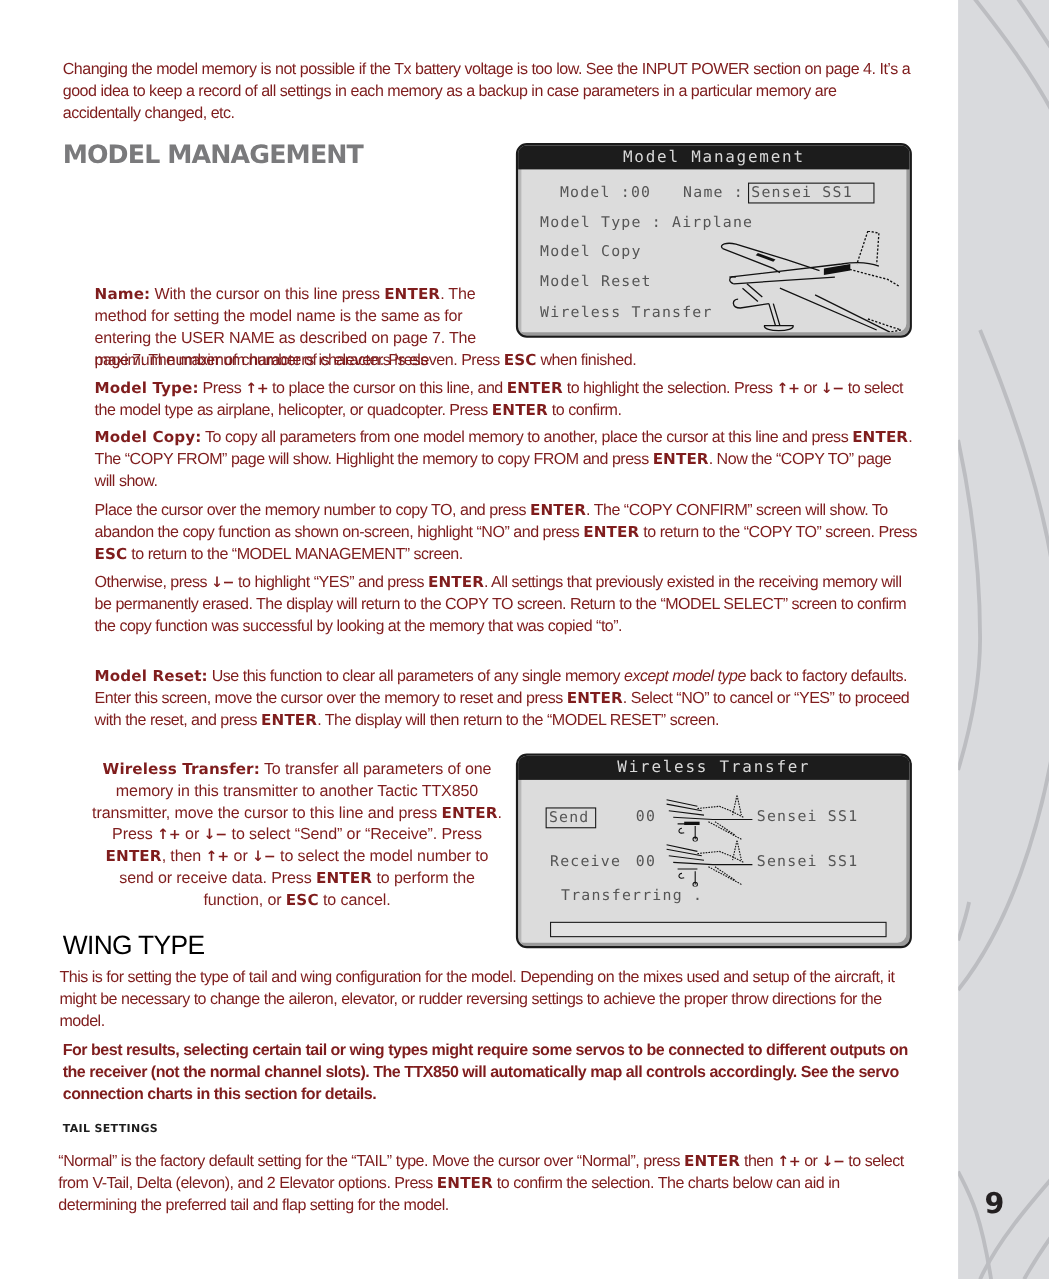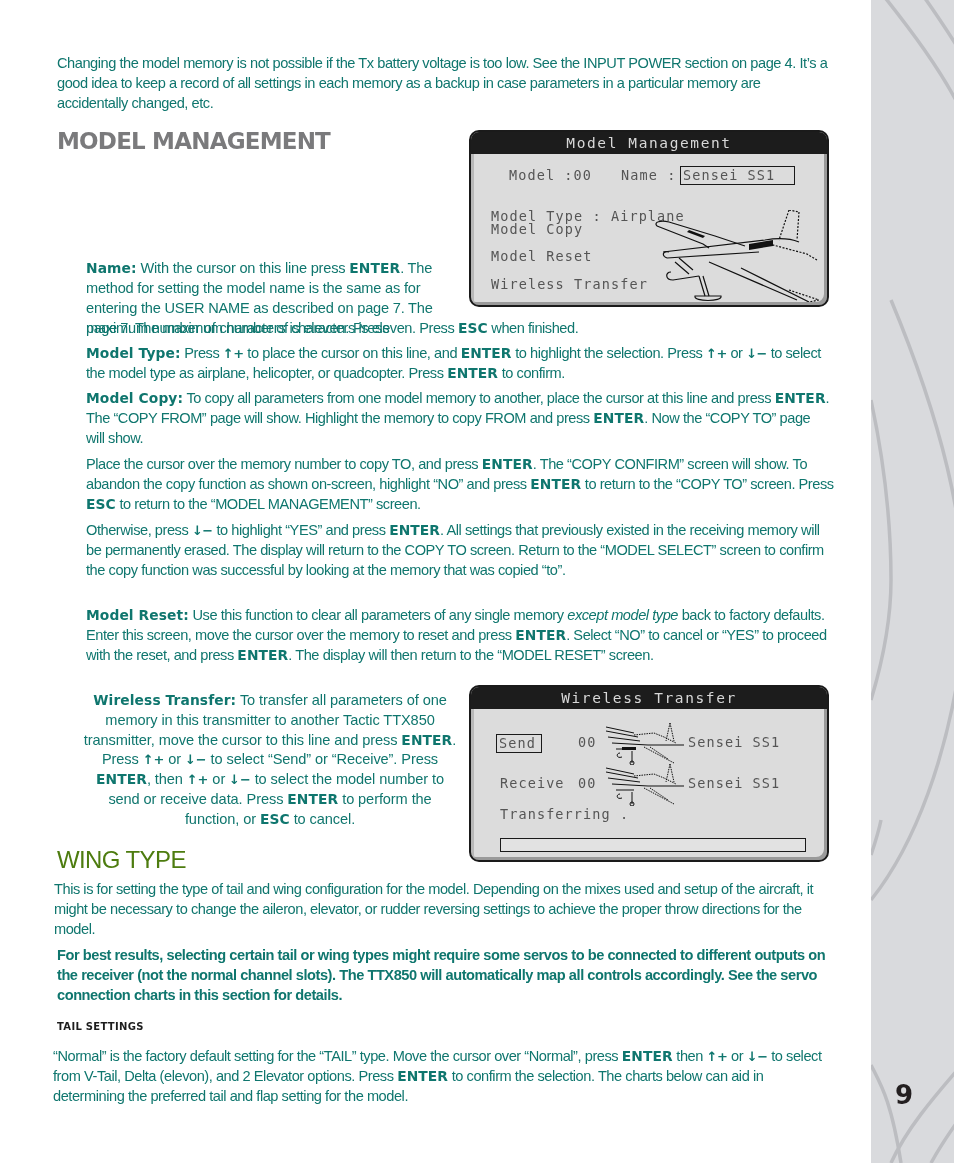--- a/index.html
+++ b/index.html
@@ -6,29 +6,29 @@
   html, body { width: 954px; height: 1163px; background: #ffffff; overflow: hidden; }
   body { position: relative; font-family: "Liberation Sans", sans-serif; color: #1a1a1a; }
 
   .page { position: absolute; left: 0; top: 0; width: 954px; height: 1163px; }
 
   
   .side-strip { position: absolute; left: 871px; top: 0; width: 83px; height: 1163px; background: #d9dadd; overflow: hidden; }
   .side-strip svg { position: absolute; left: 0; top: 0; }
   .page-num { position: absolute; left: 895px; top: 1080px; font-family: "DejaVu Sans", sans-serif; font-weight: bold; font-size: 26px; color: #231f20; }
 
-  .p { position: absolute; font-size: 14.6px; line-height: 19.8px; color: #0f766e; letter-spacing: -0.15px; }
+  .p { position: absolute; font-size: 14.6px; line-height: 19.8px; color: #7f1d1d; letter-spacing: -0.15px; }
   .cond { letter-spacing: -0.45px; }
   .b { font-family: "DejaVu Sans", sans-serif; font-weight: bold; font-size: 13.8px; letter-spacing: 0.1px; }
   .bc { font-weight: bold; }
   .it { font-style: italic; }
   .arr { font-weight: bold; font-family: "DejaVu Sans", sans-serif; font-size: 13px; }
 
   .h1 { position: absolute; font-family: "DejaVu Sans", sans-serif; font-weight: bold; color: #7a7a7c; font-size: 23px; letter-spacing: -0.8px; }
-  .h1.thin { font-family: "Liberation Sans", sans-serif; font-weight: normal; font-size: 24px; letter-spacing: -0.6px; color: #4d7c0f; }
+  .h1.thin { font-family: "Liberation Sans", sans-serif; font-weight: normal; font-size: 24px; letter-spacing: -0.6px; color: #000000; }
   .h3 { position: absolute; font-family: "DejaVu Sans", sans-serif; font-weight: bold; font-size: 10px; letter-spacing: 0.3px; color: #1d1d1d; }
 
   
   .lcd { position: absolute; background: #dcdcdc; border: 2px solid #1a1a1a; border-radius: 10px; box-shadow: inset 3px 3px 0 #b8b8b8, inset -3px -3px 0 #9a9a9a; overflow: hidden; }
   .lcd-title { position: absolute; left: 0; top: 0; right: 0; height: 22px; background: #1c1c1c; color: #d8d8d8; font-family: "DejaVu Sans Mono", monospace; font-size: 14.5px; line-height: 22px; text-align: center; letter-spacing: 1.6px; }
   .lcd-t { position: absolute; font-family: "DejaVu Sans Mono", monospace; font-size: 13.5px; color: #555; letter-spacing: 1.1px; white-space: pre; }
   .lcd-box { position: absolute; border: 1.5px solid #1a1a1a; }
   .lcd svg { position: absolute; }
 </style>
 </head>
@@ -73,21 +73,21 @@
 
   <p class="p" style="left:82px; top:691px; width:376px; text-align:center; letter-spacing:-0.1px;"><span class="b">Wireless Transfer:</span><span> To transfer all parameters of one memory in this transmitter to another Tactic TTX850 transmitter, move the cursor to this line and press </span><span class="b">ENTER</span><span>. Press </span><span class="arr">↑+</span><span> or </span><span class="arr">↓−</span><span> to select “Send” or “Receive”. Press </span><span class="b">ENTER</span><span>, then </span><span class="arr">↑+</span><span> or </span><span class="arr">↓−</span><span> to select the model number to send or receive data. Press </span><span class="b">ENTER</span><span> to perform the function, or </span><span class="b">ESC</span><span> to cancel.</span></p>
 
   <div class="lcd" style="left:469px; top:130px; width:360px; height:177px;">
     <div class="lcd-title">Model Management</div>
     <div class="lcd-t" style="left:20px; top:35px;padding-left:18px;">Model :00</div>
     <div class="lcd-t" style="left:150px; top:35px;">Name :</div>
     <div class="lcd-box" style="left:209px; top:34px; width:115px; height:19px;">
       <div class="lcd-t" style="left:2px; top:0px;">Sensei SS1</div>
     </div>
-    <div class="lcd-t" style="left:20px; top:76px;">Model Type : Airplane</div>
+    <div class="lcd-t" style="left:20px; top:62px;">Model Type : Airplane</div>
     <div class="lcd-t" style="left:20px; top:89px;">Model Copy</div>
     <div class="lcd-t" style="left:20px; top:116px;">Model Reset</div>
     <div class="lcd-t" style="left:20px; top:144px;">Wireless Transfer</div>
     <svg style="left:178px; top:78px;" width="170" height="92" viewBox="0 0 170 92">
       <g fill="none" stroke="#111" stroke-width="1.2">
         <path d="M8,16 C4,12 12,10 20,12 L66,26 L96,36"></path>
         <path d="M8,16 L54,34 L60,38"></path>
         <path d="M14,42 L116,30 C128,28 140,28 150,32"></path>
         <path d="M18,48 L110,42"></path>
         <path d="M20,42 C14,40 12,46 18,48"></path>
@@ -129,21 +129,21 @@
     <svg style="left:133px; top:77px;" width="82" height="42" viewBox="0 0 82 42">
       <g fill="none" stroke="#111" stroke-width="1">
         <path d="M2,4 L30,10 M2,8 L34,14 M4,14 L36,18 M8,20 L44,22 L80,22"></path>
         <path d="M30,12 L50,10 L60,14 L72,20" stroke-dasharray="1.5,1"></path>
         <path d="M66,0 L62,18 M66,0 L70,18" stroke-dasharray="1.5,1"></path>
         <path d="M40,24 L70,40 M46,24 L64,36" stroke-dasharray="1.5,1"></path>
         <path d="M12,26 L30,26 M16,30 C12,30 12,36 18,34 M28,28 L28,40"></path>
       </g>
       <circle cx="28" cy="40" r="2" fill="none" stroke="#111"></circle>
     </svg>
-    <div class="lcd-t" style="left:29px; top:119px;">Transferring .</div>
+    <div class="lcd-t" style="left:39px; top:119px;">Transferring .</div>
     <div class="lcd-box" style="left:29px; top:151px; width:306px; height:14px; background:#e2e2e2;"></div>
   </div>
 
   <h2 class="h1 thin" style="left:57px; top:846px;">WING TYPE</h2>
   <p class="p cond" style="left:54px; top:880px; width:778px; text-indent:0;">This is for setting the type of tail and wing configuration for the model. Depending on the mixes used and setup of the aircraft, it might be necessary to change the aileron, elevator, or rudder reversing settings to achieve the proper throw directions for the model.</p>
   <p class="p cond bc" style="left:57px; top:946px; width:776px;">For best results, selecting certain tail or wing types might require some servos to be connected to different outputs on the receiver (not the normal channel slots). The TTX850 will automatically map all controls accordingly. See the servo connection charts in this section for details.</p>
 
   <h3 class="h3" style="left:57px; top:1021px;">TAIL SETTINGS</h3>
   <p class="p cond" style="left:53px; top:1047px; width:780px;"><span>“Normal” is the factory default setting for the “TAIL” type. Move the cursor over “Normal”, press </span><span class="b">ENTER</span><span> then </span><span class="arr">↑+</span><span> or </span><span class="arr">↓−</span><span> to select from V-Tail, Delta (elevon), and 2 Elevator options. Press </span><span class="b">ENTER</span><span> to confirm the selection. The charts below can aid in determining the preferred tail and flap setting for the model.</span></p>
 

